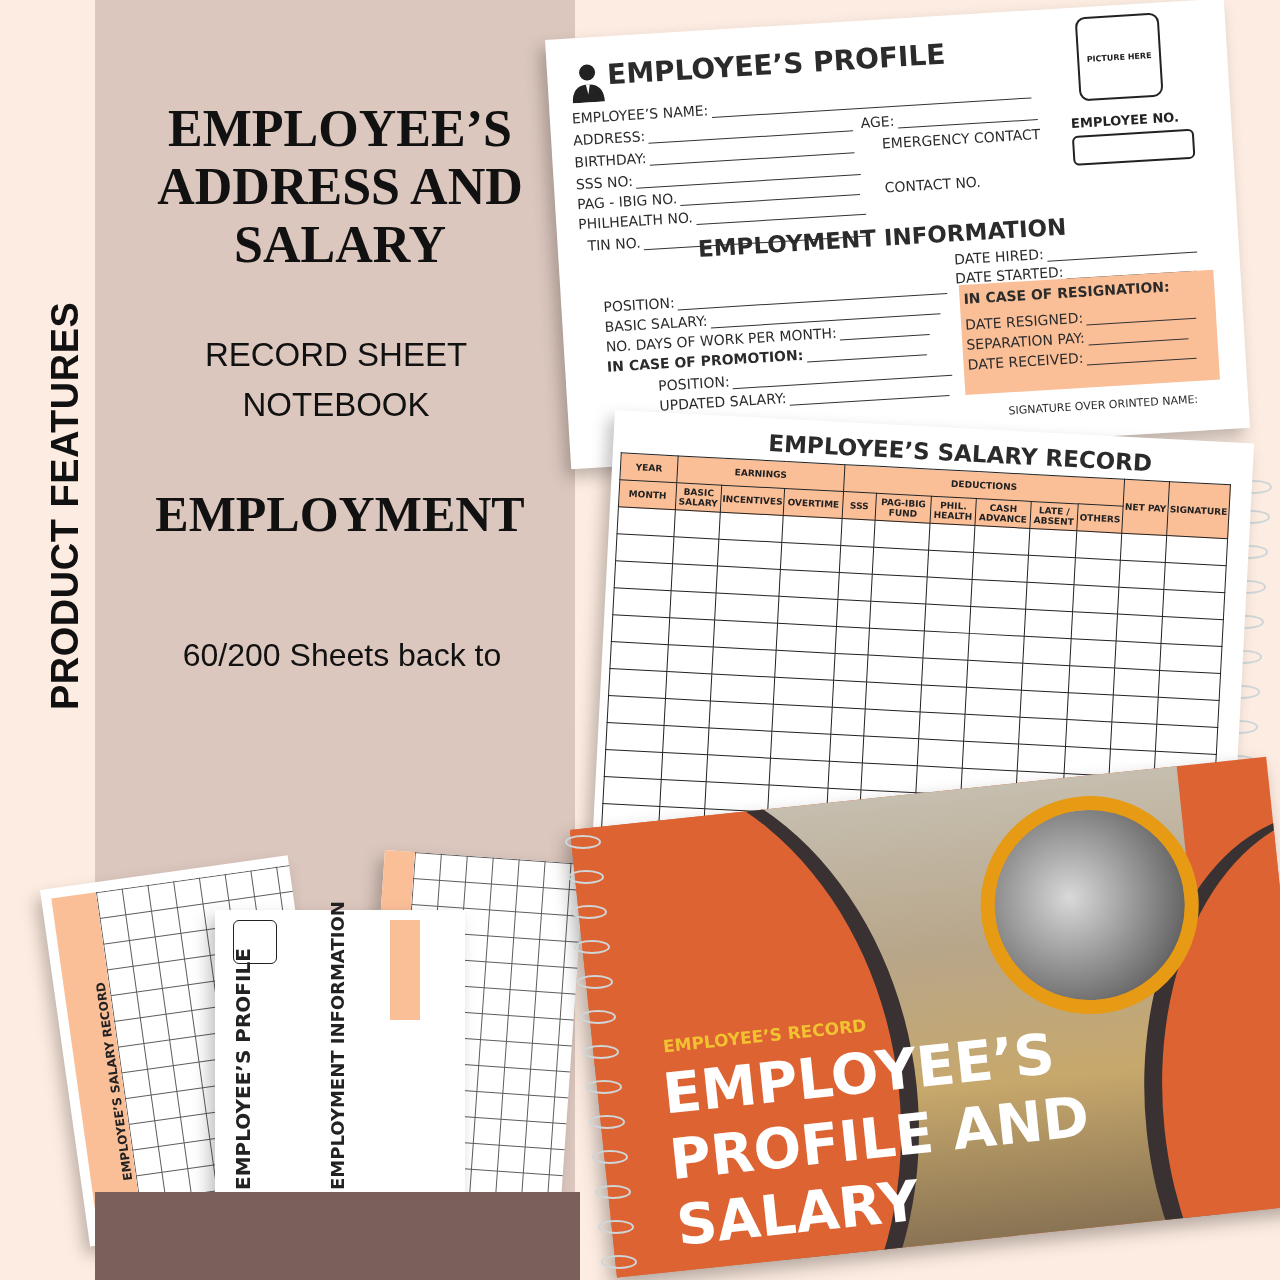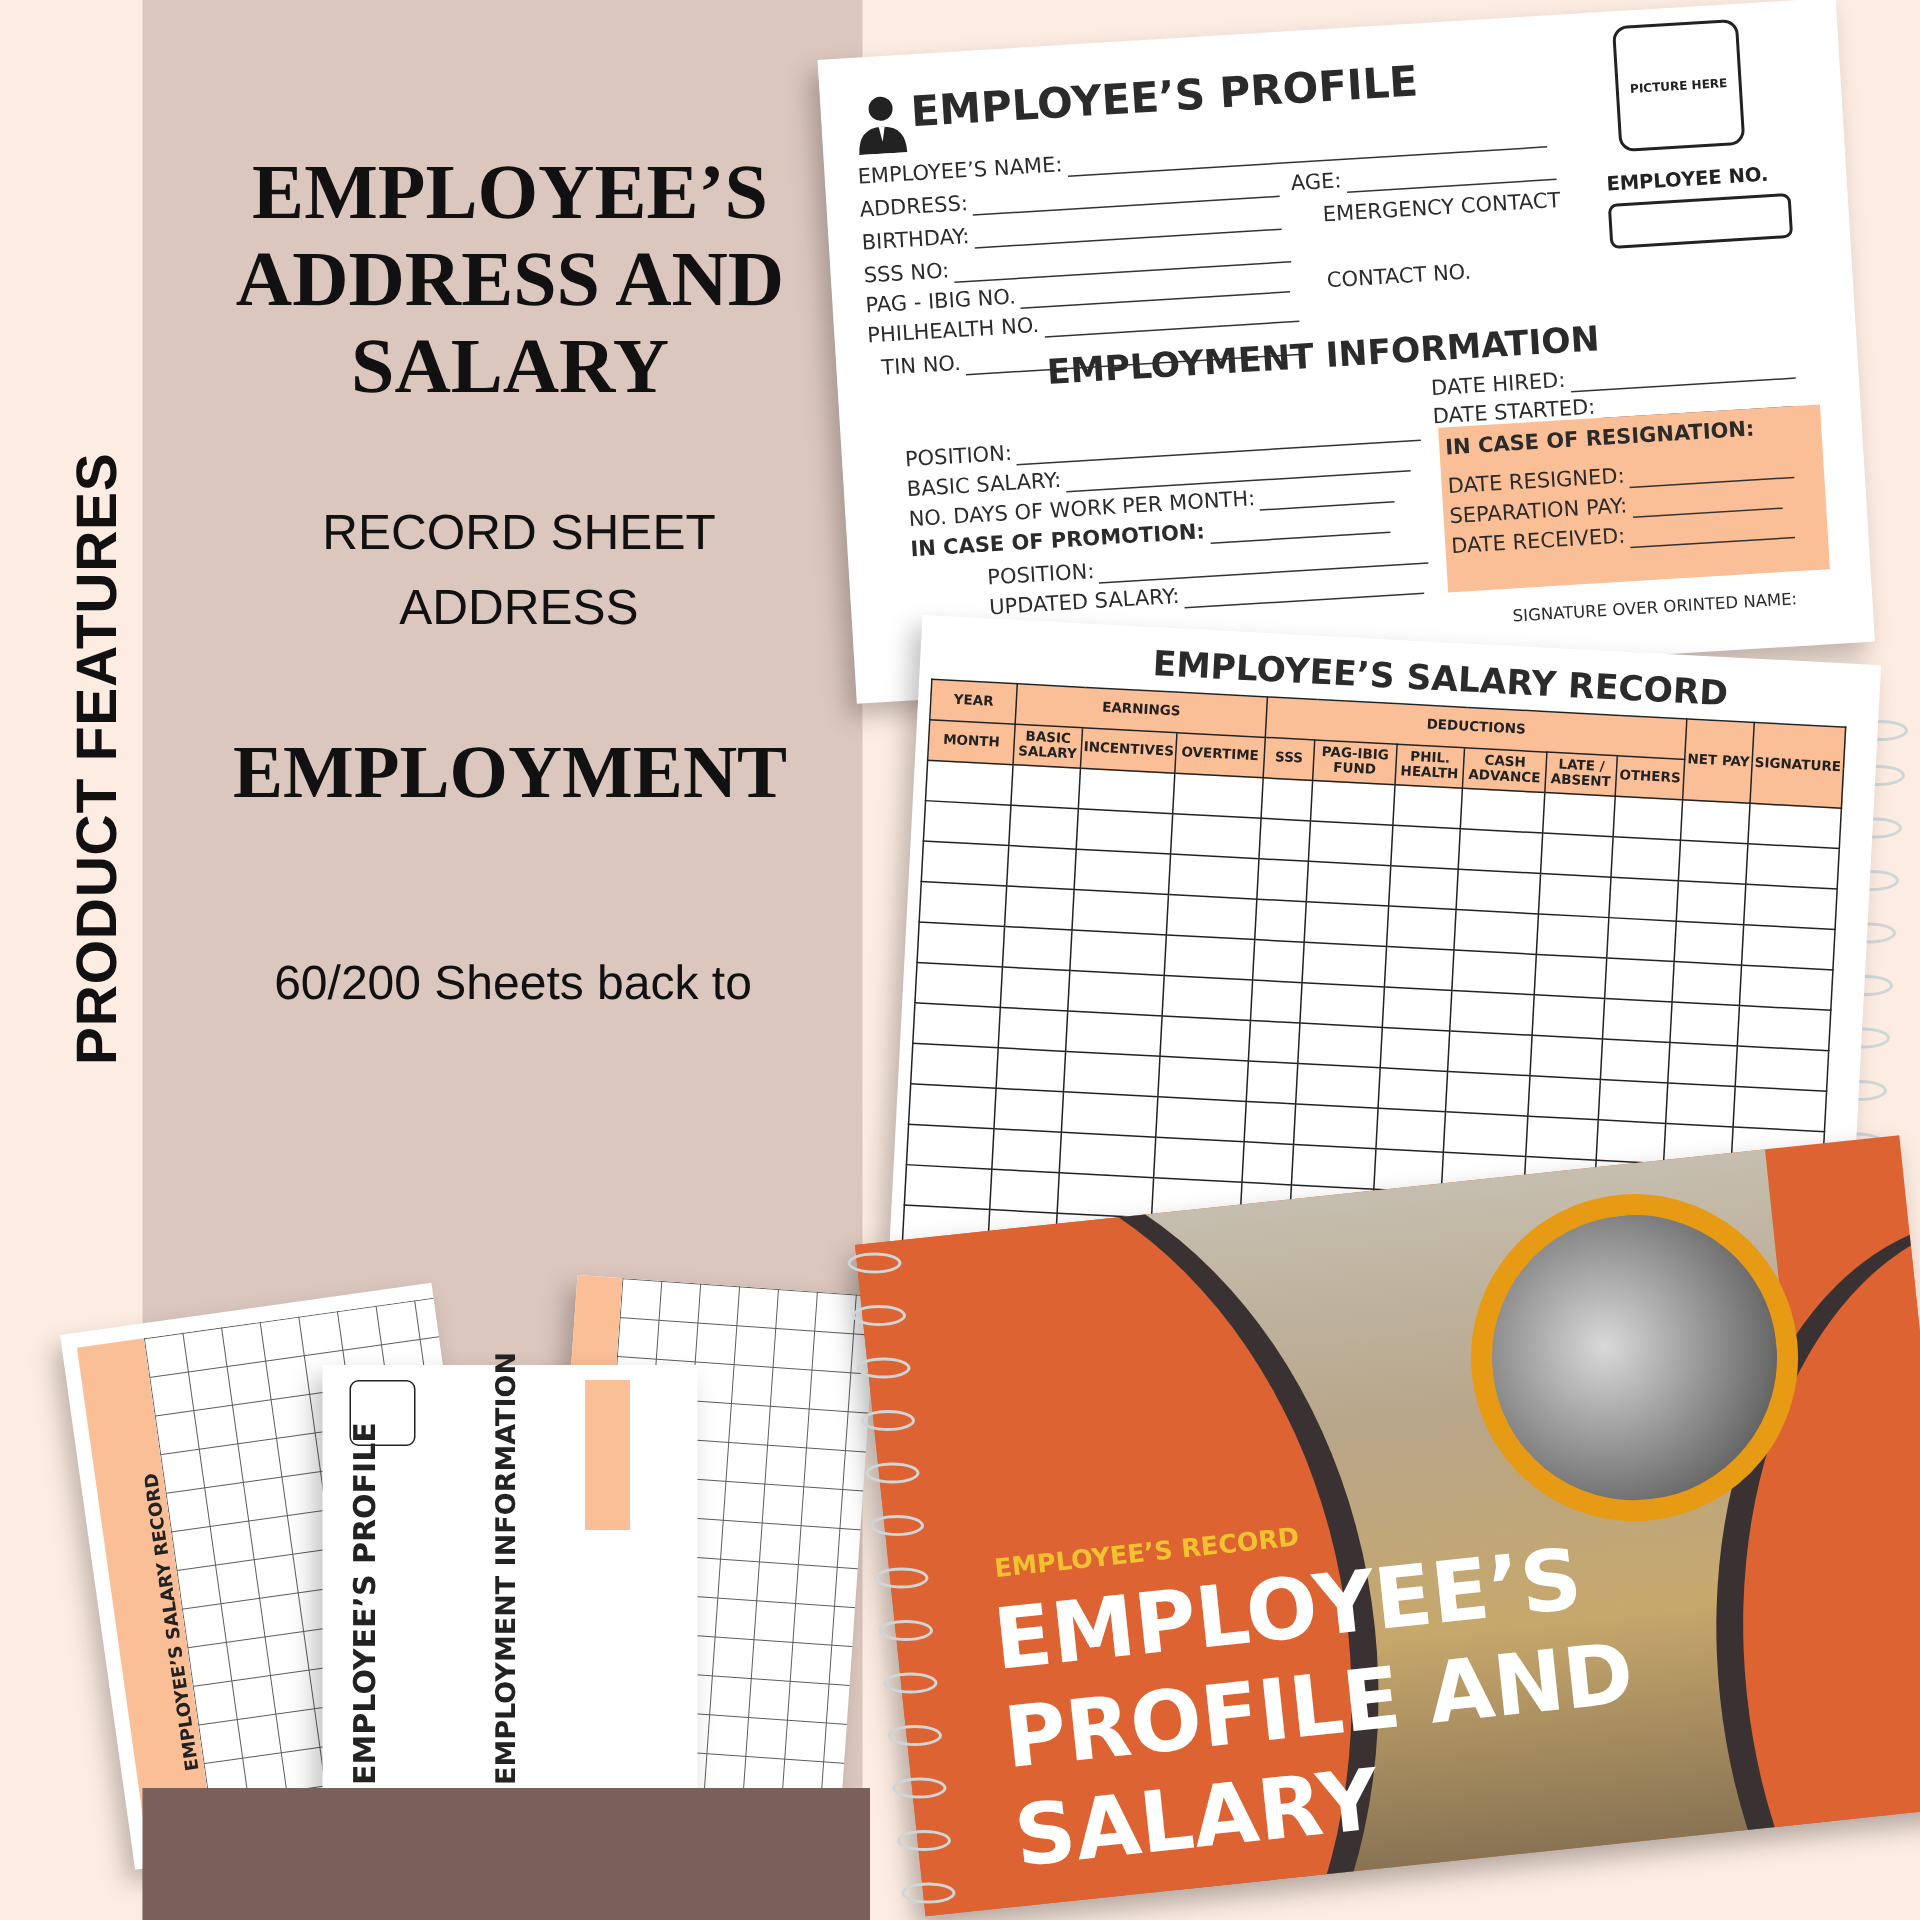--- a/index.html
+++ b/index.html
@@ -1,20 +1,20 @@
 <!DOCTYPE html>
 <html><head>
 <meta charset="utf-8">
 <style>
   html,body{margin:0;padding:0;}
   body{width:1280px;height:1280px;overflow:hidden;position:relative;background:#fdece1;font-family:"Liberation Sans",sans-serif;}
   .panel{position:absolute;left:95px;top:0;width:480px;height:1280px;background:#dcc7be;}
   .vert-label{position:absolute;left:44px;top:710px;transform-origin:left top;transform:rotate(-90deg);font-family:"Liberation Sans",sans-serif;font-weight:bold;font-size:38px;letter-spacing:0.5px;color:#111;white-space:nowrap;}
   .title{position:absolute;left:110px;top:100px;width:460px;text-align:center;font-family:"Liberation Serif",serif;font-weight:bold;font-size:52px;line-height:58px;color:#111;}
-  .subtitle{position:absolute;left:116px;top:330px;width:460px;text-align:center;font-family:"Liberation Sans",sans-serif;font-size:33px;line-height:50px;color:#111;}
+  .subtitle{position:absolute;left:106px;top:330px;width:460px;text-align:center;font-family:"Liberation Sans",sans-serif;font-size:33px;line-height:50px;color:#111;}
   .mat-title{position:absolute;left:110px;top:485px;width:460px;text-align:center;font-family:"Liberation Serif",serif;font-weight:bold;font-size:50px;color:#111;}
   .mat-desc{position:absolute;left:120px;top:630px;width:444px;text-align:center;font-family:"Liberation Sans",sans-serif;font-size:32px;line-height:50px;color:#111;}
   .bottom-bar{position:absolute;left:95px;top:1192px;width:485px;height:88px;background:#7a605b;z-index:20;}
 
   .sheet{position:absolute;background:#fff;box-shadow:-6px 8px 16px rgba(0,0,0,0.25);}
   
   .profile{left:545px;top:40px;width:680px;height:430px;transform:rotate(-3.5deg);transform-origin:left top;z-index:2;}
   .profile .h{position:absolute;left:60px;top:22px;font-family:"DejaVu Sans",sans-serif;font-weight:bold;font-size:28px;color:#2b2b2b;}
   .profile .person{position:absolute;left:22px;top:25px;width:36px;height:40px;}
   .fld{position:absolute;font-family:"DejaVu Sans",sans-serif;font-size:14px;color:#2b2b2b;white-space:nowrap;}
@@ -52,21 +52,21 @@
 </style>
 </head>
 <body>
 
 <div class="vert-label">PRODUCT FEATURES</div>
 
 <div class="panel"></div>
 <div class="title">EMPLOYEE’S ADDRESS AND SALARY</div>
 <div class="subtitle">
   <div>RECORD SHEET</div>
-  <div>ADDRESS</div>
+  <div>NOTEBOOK</div>
 </div>
 <div class="mat-title">EMPLOYMENT</div>
 <div class="mat-desc">
   <div>60/200 Sheets back to</div>
 </div>
 
 <div class="sheet profile">
   <svg class="person" viewBox="0 0 36 40">
     <circle cx="18" cy="10" r="8" fill="#222"></circle>
     <path d="M2 40 Q2 22 18 22 Q34 22 34 40 Z" fill="#222"></path>

